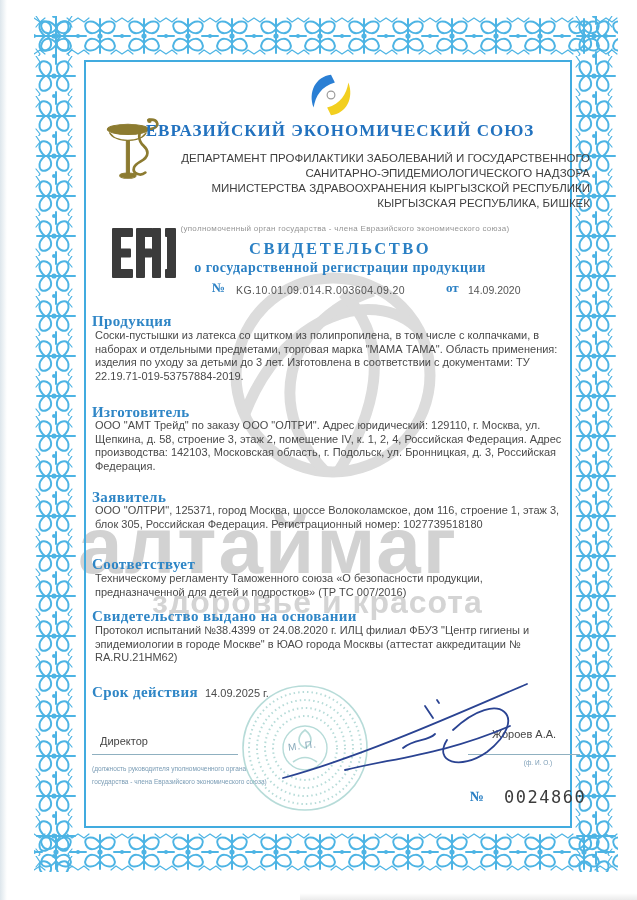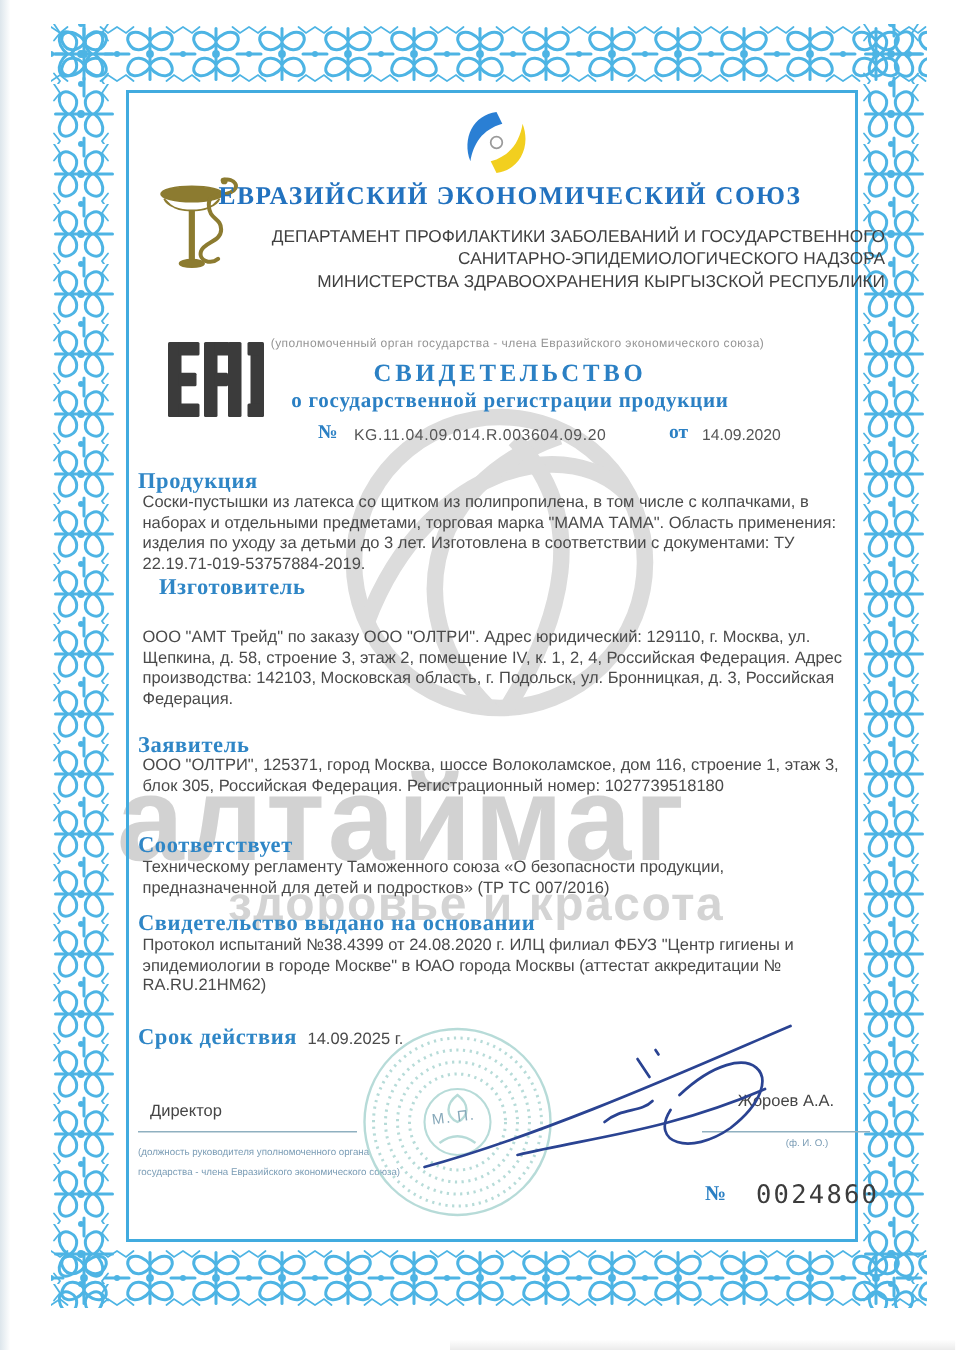--- a/index.html
+++ b/index.html
@@ -19,21 +19,21 @@
   .doc-subtitle{left:90px;top:260px;width:500px;text-align:center;font-family:"Liberation Serif",serif;font-weight:bold;font-size:14px;letter-spacing:0.5px;color:#2b80c4;}
   .no-label{font-family:"Liberation Serif",serif;font-weight:bold;font-size:13px;color:#2b80c4;}
   .cert-no-label{left:212px;top:280px;}
   .cert-number{left:236px;top:284px;font-size:10.5px;color:#555555;letter-spacing:0.4px;}
   .cert-date-label{left:446px;top:280px;}
   .cert-date{left:468px;top:284px;font-size:10.5px;color:#555555;}
   
   .sec-h{font-family:"Liberation Serif",serif;font-weight:bold;font-size:15px;letter-spacing:0.4px;color:#2f86c6;}
   .sec-t{font-size:11px;line-height:13.6px;color:#4a4a4a;width:474px;}
   .h-product{left:92px;top:313px;}   .t-product{left:95px;top:329px;}
-  .h-manuf{left:92px;top:384px;margin-left:14px;}     .t-manuf{left:95px;top:419px;}
+  .h-manuf{left:92px;top:404px;}     .t-manuf{left:95px;top:419px;}
   .h-appl{left:92px;top:489px;}      .t-appl{left:95px;top:504px;}
   .h-conf{left:92px;top:556px;}      .t-conf{left:95px;top:572px;}
   .h-basis{left:92px;top:608px;}     .t-basis{left:95px;top:624px;}
   .h-valid{left:92px;top:684px;}
   .valid-value{left:205px;top:687px;font-size:11px;color:#4a4a4a;}
   
   .director{left:100px;top:735px;font-size:11px;color:#454545;}
   .u-left{left:92px;top:754px;width:146px;border-top:1px solid #8fb0c0;}
   .u-right{left:468px;top:754px;width:112px;border-top:1px solid #8fb0c0;}
   .pos-note{left:92px;top:762px;width:178px;font-size:6.5px;line-height:13px;color:#7a9cb5;}
@@ -172,20 +172,21 @@
     </g>
     <path d="M46 4 C54 2 58 9 51 12 C44 15 37 12 37 20 C37 30 45 28 45 36 C45 44 34 44 32 50 C30 56 38 59 43 55" fill="none" stroke="#8c7b30" stroke-width="2.6" stroke-linecap="round"></path>
     <circle cx="47" cy="4.5" r="2.2" fill="#8c7b30"></circle>
   </svg>
 
   <div class="abs union-title z2">ЕВРАЗИЙСКИЙ ЭКОНОМИЧЕСКИЙ СОЮЗ</div>
   <div class="abs org-lines z2">
     <div>ДЕПАРТАМЕНТ ПРОФИЛАКТИКИ ЗАБОЛЕВАНИЙ И ГОСУДАРСТВЕННОГО</div>
     <div>САНИТАРНО-ЭПИДЕМИОЛОГИЧЕСКОГО НАДЗОРА</div>
     <div>МИНИСТЕРСТВА ЗДРАВООХРАНЕНИЯ КЫРГЫЗСКОЙ РЕСПУБЛИКИ</div>
+    <div>КЫРГЫЗСКАЯ РЕСПУБЛИКА, БИШКЕК</div>
   </div>
 
   <div class="abs authority-note z2">(уполномоченный орган государства - члена Евразийского экономического союза)</div>
 
   <svg class="abs z2" style="left:112px;top:228px;" width="64" height="50" viewBox="0 0 64 50">
     <g fill="#3b3b3b">
       <rect x="0" y="0" width="9" height="50" rx="1"></rect>
       <rect x="7" y="0" width="14" height="9" rx="1"></rect>
       <rect x="7" y="20.5" width="12" height="9" rx="1"></rect>
       <rect x="7" y="41" width="14" height="9" rx="1"></rect>
@@ -196,21 +197,21 @@
       <rect x="55" y="0" width="9" height="50" rx="1"></rect>
       <rect x="53" y="0" width="9" height="9" rx="1"></rect>
       <rect x="53" y="41" width="9" height="9" rx="1"></rect>
     </g>
   </svg>
 
   <div class="abs doc-title z2">СВИДЕТЕЛЬСТВО</div>
   <div class="abs doc-subtitle z2">о государственной регистрации продукции</div>
 
   <span class="abs no-label cert-no-label z2">№</span>
-  <span class="abs cert-number z2">KG.11.04.09.014.R.003604.09.20</span>
+  <span class="abs cert-number z2">KG.10.01.09.014.R.003604.09.20</span>
   <span class="abs no-label cert-date-label z2">от</span>
   <span class="abs cert-date z2">14.09.2020</span>
 
   <div class="abs sec-h h-product z2">Продукция</div>
   <div class="abs sec-t t-product z2">Соски-пустышки из латекса со щитком из полипропилена, в том числе с колпачками, в наборах и отдельными предметами, торговая марка "МАМА ТАМА". Область применения: изделия по уходу за детьми до 3 лет. Изготовлена в соответствии с документами: ТУ 22.19.71-019-53757884-2019.</div>
 
   <div class="abs sec-h h-manuf z2">Изготовитель</div>
   <div class="abs sec-t t-manuf z2">ООО "АМТ Трейд" по заказу ООО "ОЛТРИ". Адрес юридический: 129110, г. Москва, ул. Щепкина, д. 58, строение 3, этаж 2, помещение IV, к. 1, 2, 4, Российская Федерация. Адрес производства: 142103, Московская область, г. Подольск, ул. Бронницкая, д. 3, Российская Федерация.</div>
 
   <div class="abs sec-h h-appl z2">Заявитель</div>

